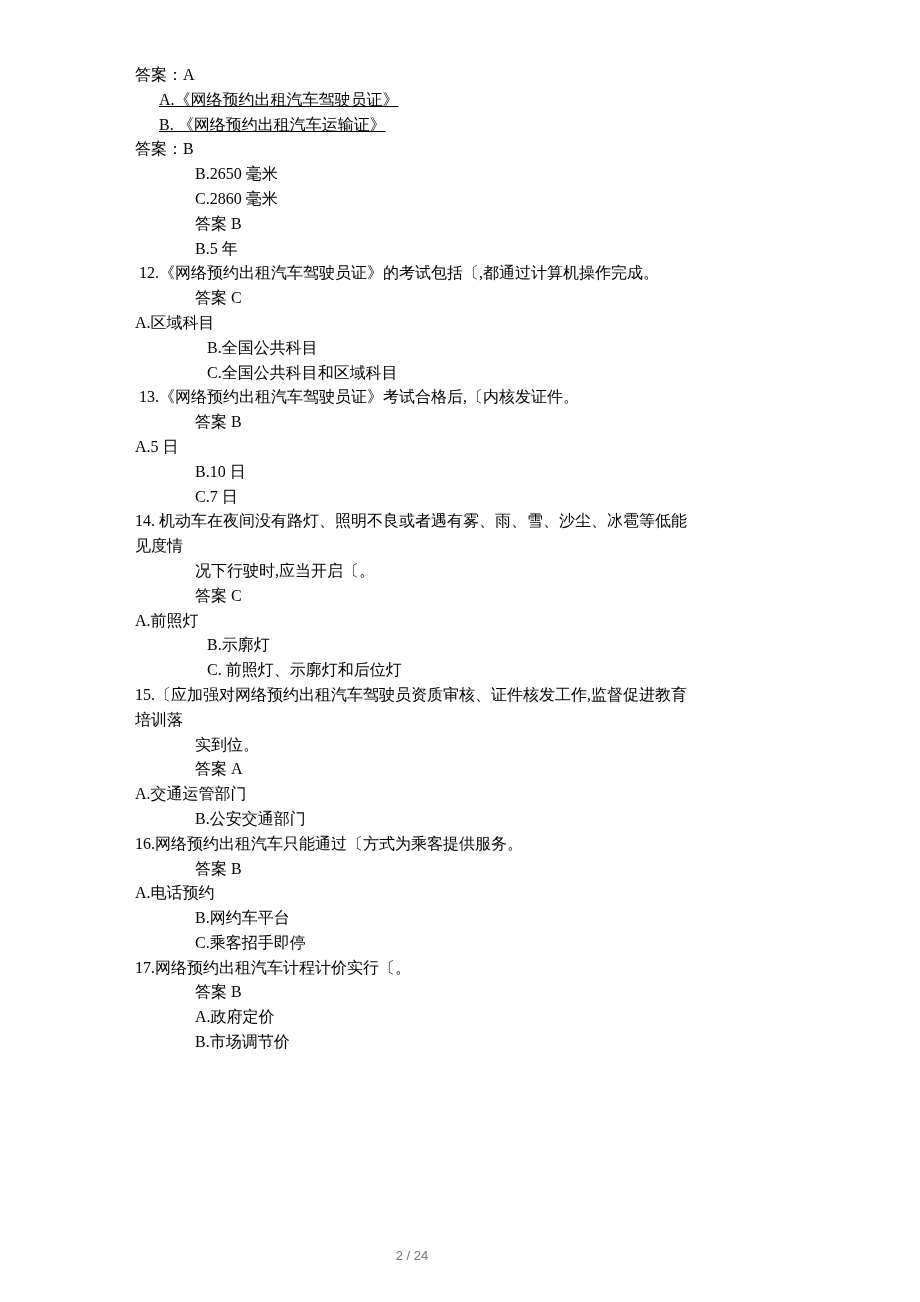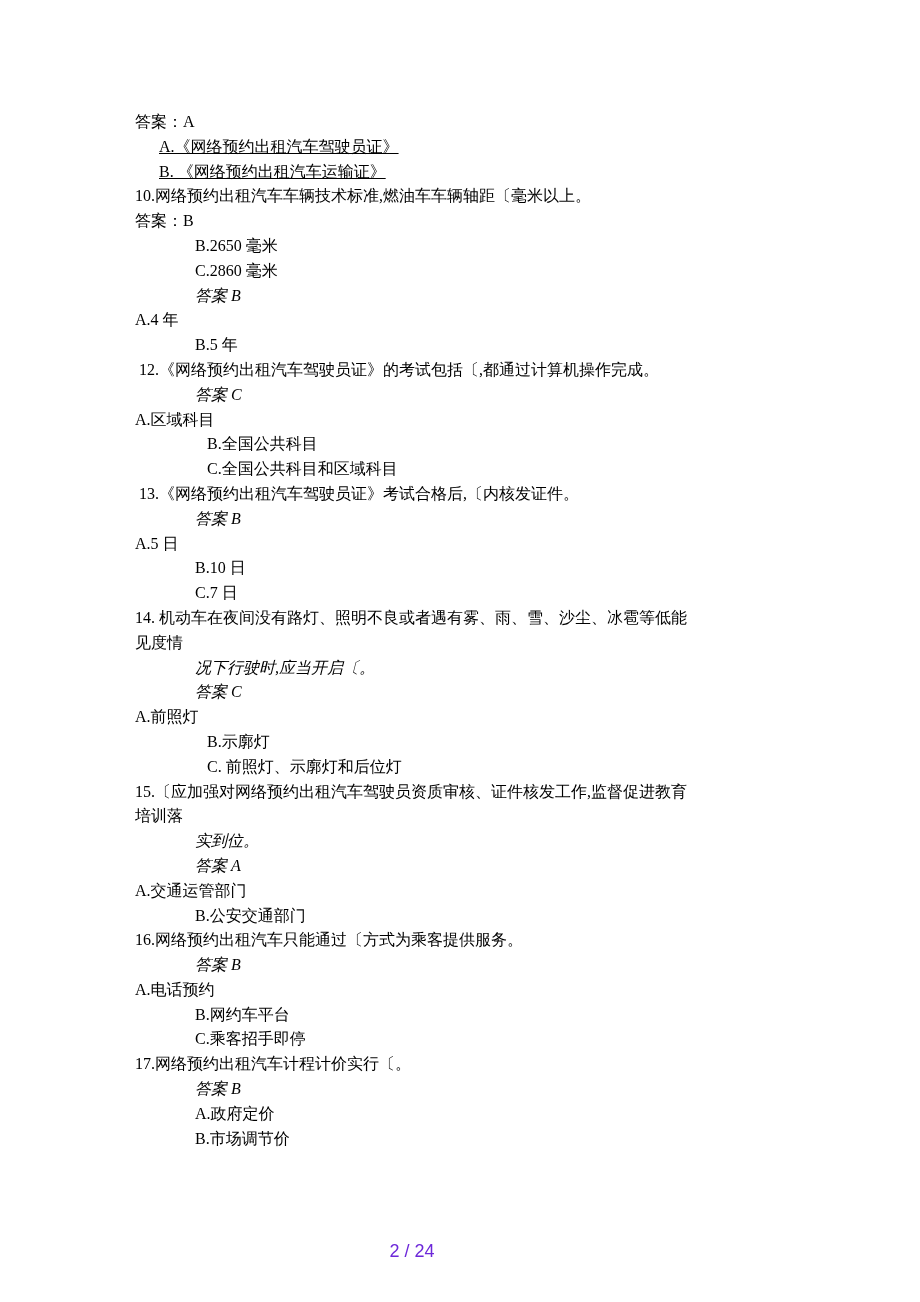--- a/index.html
+++ b/index.html
@@ -7,55 +7,53 @@
     background: #fff;
     font-family: "SimSun", "宋体", serif;
     color: #000;
     font-size: 16px;
     line-height: 1.55;
   }
   .page {
     width: 824px;
     min-height: 1302px;
     box-sizing: border-box;
-    padding: 110px 130px 40px 135px;
+    padding: 63px 130px 40px 135px;
     position: relative;
   }
   .line { white-space: pre-wrap; word-break: break-all; }
   .opt-ind1 { padding-left: 24px; text-decoration: underline; }
   .opt-ind2 { padding-left: 60px; }
   .opt-ind3 { padding-left: 72px; }
-  .ans-ind { padding-left: 60px; font-style: italic; }
+  .ans-ind { padding-left: 60px; }
   .footer {
     position: absolute;
     bottom: 36px;
     left: 0;
     width: 100%;
     text-align: center;
     font-family: Arial, sans-serif;
-    font-size: 18px;
-    color: #6d28d9;
+    font-size: 13px;
+    color: #737373;
   }
 </style>
 </head>
 <body>
 
 <div class="page">
 
   <div class="line">答案：A</div>
   <div class="line opt-ind1">A.《网络预约出租汽车驾驶员证》</div>
   <div class="line opt-ind1">B. 《网络预约出租汽车运输证》</div>
 
-  <div class="line">10.网络预约出租汽车车辆技术标准,燃油车车辆轴距〔毫米以上。</div>
   <div class="line">答案：B</div>
   <div class="line opt-ind2">B.2650 毫米</div>
   <div class="line opt-ind2">C.2860 毫米</div>
 
   <div class="line ans-ind">答案 B</div>
-  <div class="line">A.4 年</div>
   <div class="line opt-ind2">B.5 年</div>
 
   <div class="line"> 12.《网络预约出租汽车驾驶员证》的考试包括〔,都通过计算机操作完成。</div>
   <div class="line ans-ind">答案 C</div>
   <div class="line">A.区域科目</div>
   <div class="line opt-ind3">B.全国公共科目</div>
   <div class="line opt-ind3">C.全国公共科目和区域科目</div>
 
   <div class="line"> 13.《网络预约出租汽车驾驶员证》考试合格后,〔内核发证件。</div>
   <div class="line ans-ind">答案 B</div>

